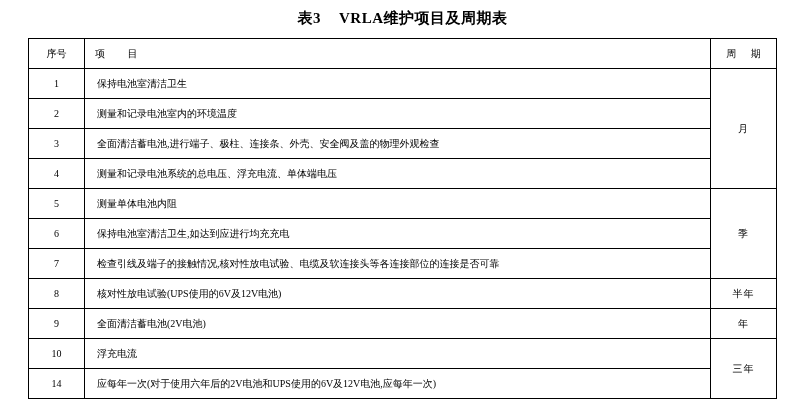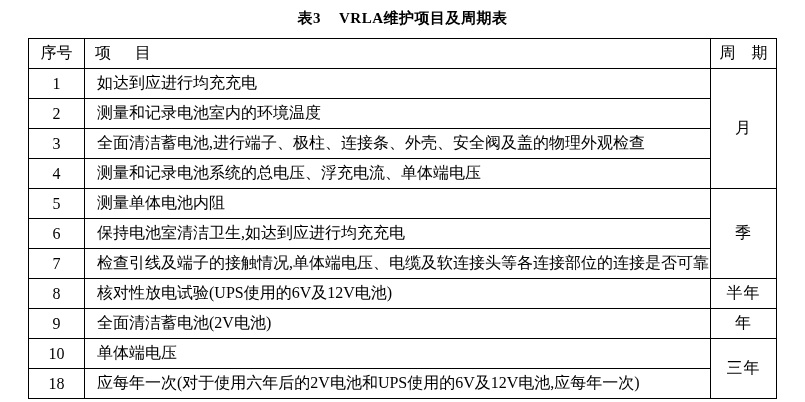--- a/index.html
+++ b/index.html
@@ -32,21 +32,21 @@
     margin-right: 18px;
   }
   table.vrla {
     border-collapse: collapse;
     margin: 0 auto;
     width: 745px;
     table-layout: fixed;
   }
   table.vrla td, table.vrla th {
     border: 1px solid #000000;
-    font-size: 16px;
+    font-size: 10px;
     font-weight: normal;
     padding: 0;
     height: 29px;
     vertical-align: middle;
   }
   .col-no { width: 55px; text-align: center; }
   .col-item { width: 625px; text-align: left; }
   .col-cycle { width: 65px; text-align: center; }
 
   thead td {
@@ -88,21 +88,21 @@
       <tr>
         <td class="col-no">序号</td>
         <td class="col-item hdr-item">项  目</td>
         <td class="col-cycle hdr-cycle">周  期</td>
       </tr>
     </thead>
     <tbody>
       <tr>
         <td class="col-no no-cell">1</td>
         <td class="col-item">
-            <span class="item-text">如达到应进行均充充电</span>
+            <span class="item-text">保持电池室清洁卫生</span>
           </td>
         <td class="col-cycle cycle-cell" rowspan="4">月</td>
       </tr>
       <tr>
         <td class="col-no no-cell">2</td>
         <td class="col-item">
             <span class="item-text">测量和记录电池室内的环境温度</span>
           </td>
       </tr>
       <tr>
@@ -126,46 +126,46 @@
       </tr>
       <tr>
         <td class="col-no no-cell">6</td>
         <td class="col-item">
             <span class="item-text">保持电池室清洁卫生,如达到应进行均充充电</span>
           </td>
       </tr>
       <tr>
         <td class="col-no no-cell">7</td>
         <td class="col-item">
-            <span class="item-text">检查引线及端子的接触情况,单体端电压、电缆及软连接头等各连接部位的连接是否可靠</span>
+            <span class="item-text">检查引线及端子的接触情况,核对性放电试验、电缆及软连接头等各连接部位的连接是否可靠</span>
           </td>
       </tr>
       <tr>
         <td class="col-no no-cell">8</td>
         <td class="col-item">
             <span class="item-text">核对性放电试验(UPS使用的6V及12V电池)</span>
           </td>
         <td class="col-cycle cycle-cell" rowspan="1">半年</td>
       </tr>
       <tr>
         <td class="col-no no-cell">9</td>
         <td class="col-item">
             <span class="item-text">全面清洁蓄电池(2V电池)</span>
           </td>
         <td class="col-cycle cycle-cell" rowspan="1">年</td>
       </tr>
       <tr>
         <td class="col-no no-cell">10</td>
         <td class="col-item">
-            <span class="item-text">单体端电压</span>
+            <span class="item-text">浮充电流</span>
           </td>
         <td class="col-cycle cycle-cell" rowspan="2">三年</td>
       </tr>
       <tr>
-        <td class="col-no no-cell">18</td>
+        <td class="col-no no-cell">14</td>
         <td class="col-item">
             <span class="item-text">应每年一次(对于使用六年后的2V电池和UPS使用的6V及12V电池,应每年一次)</span>
           </td>
       </tr>
     </tbody>
   </table>
 
 </div>
 
 </body></html>

